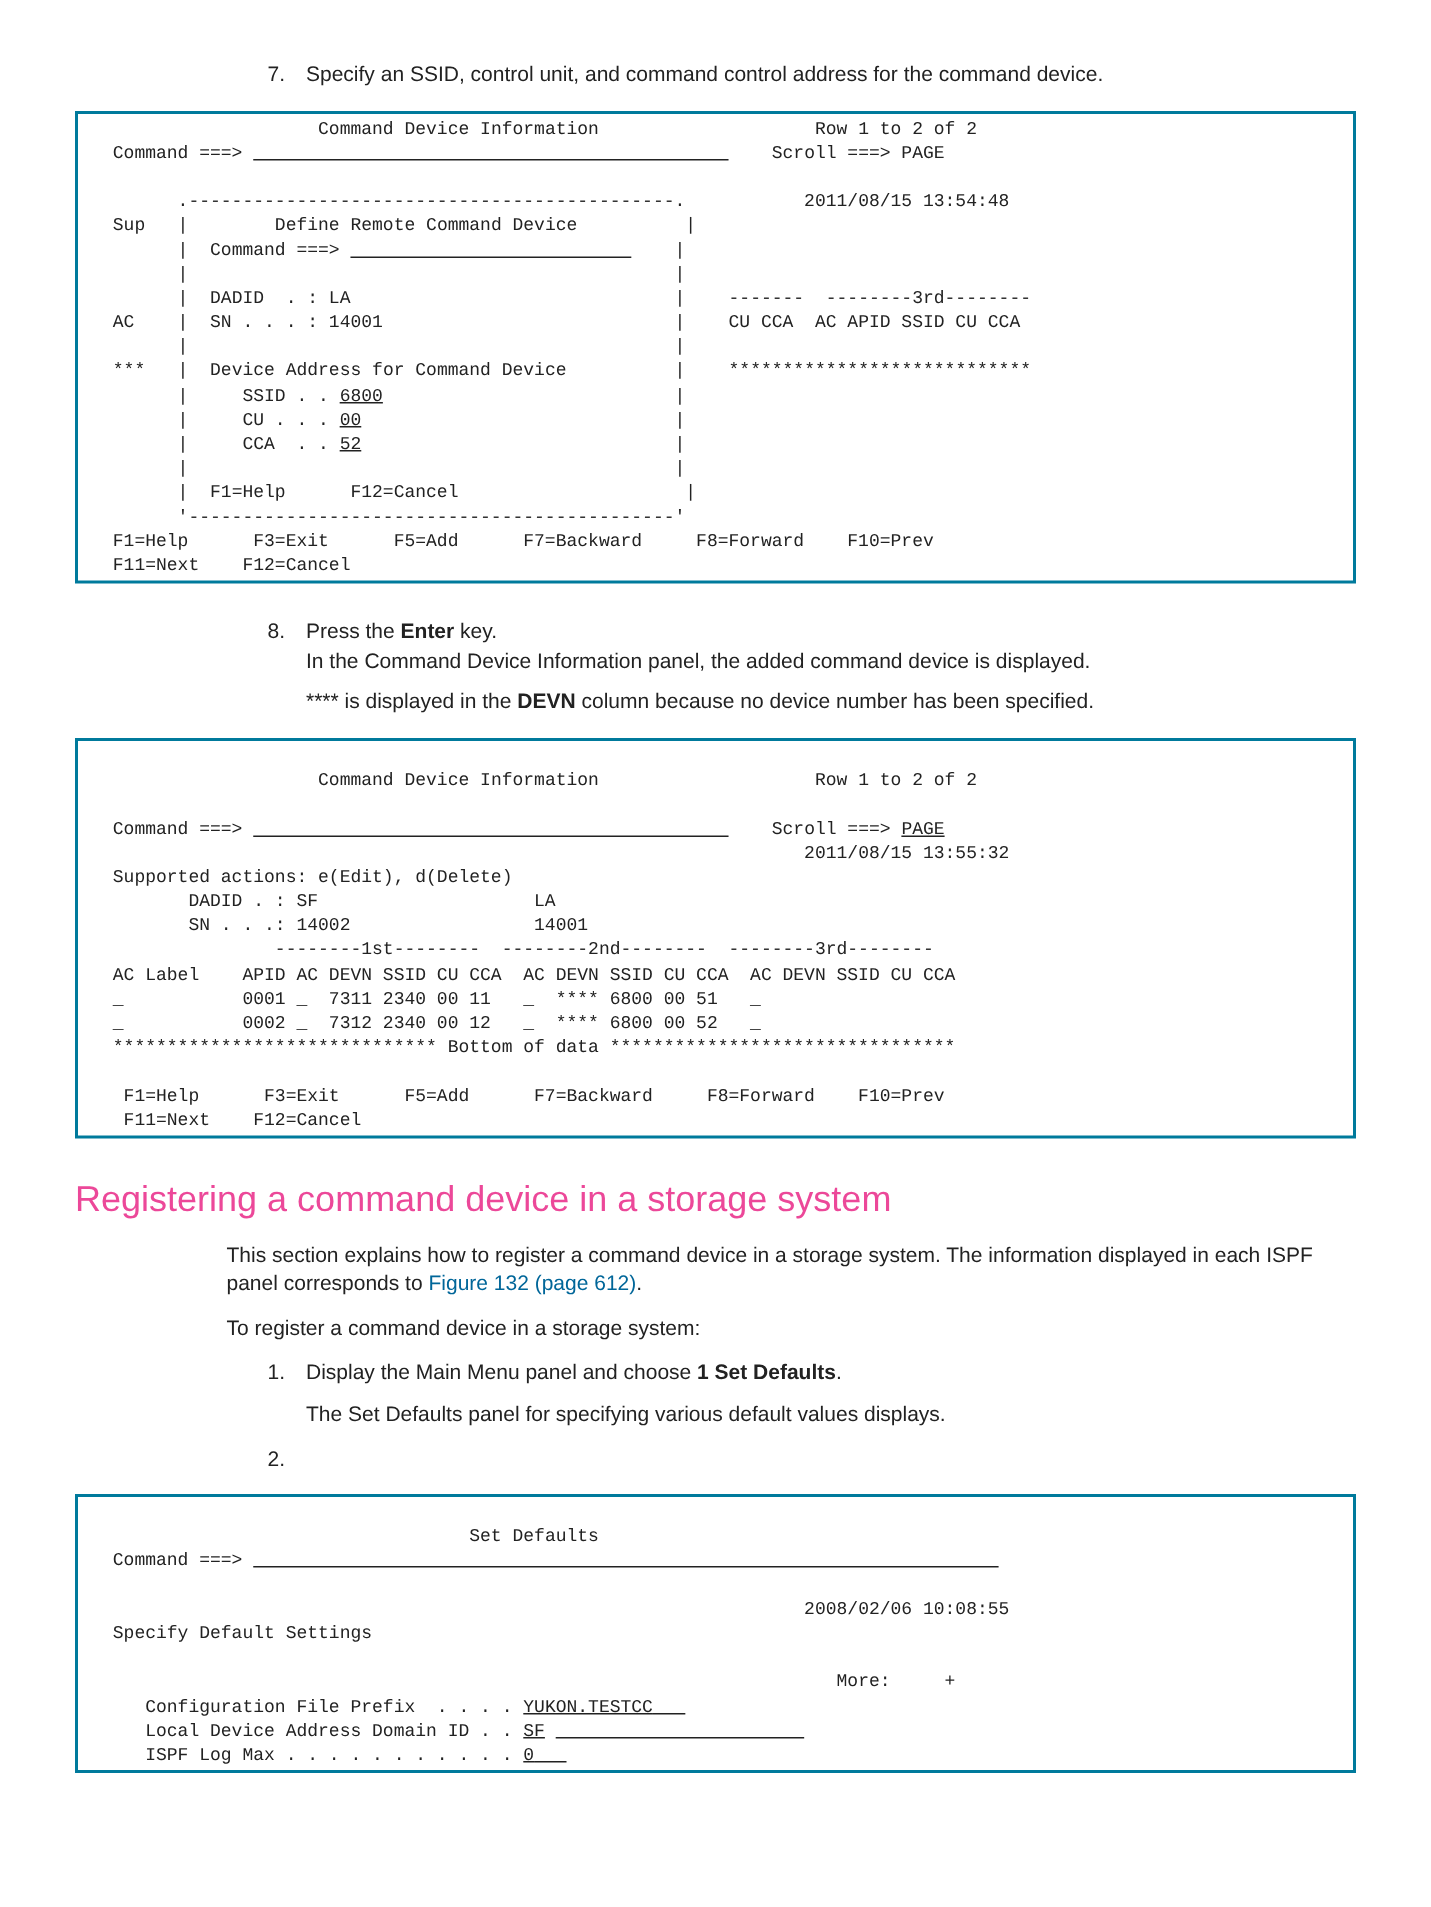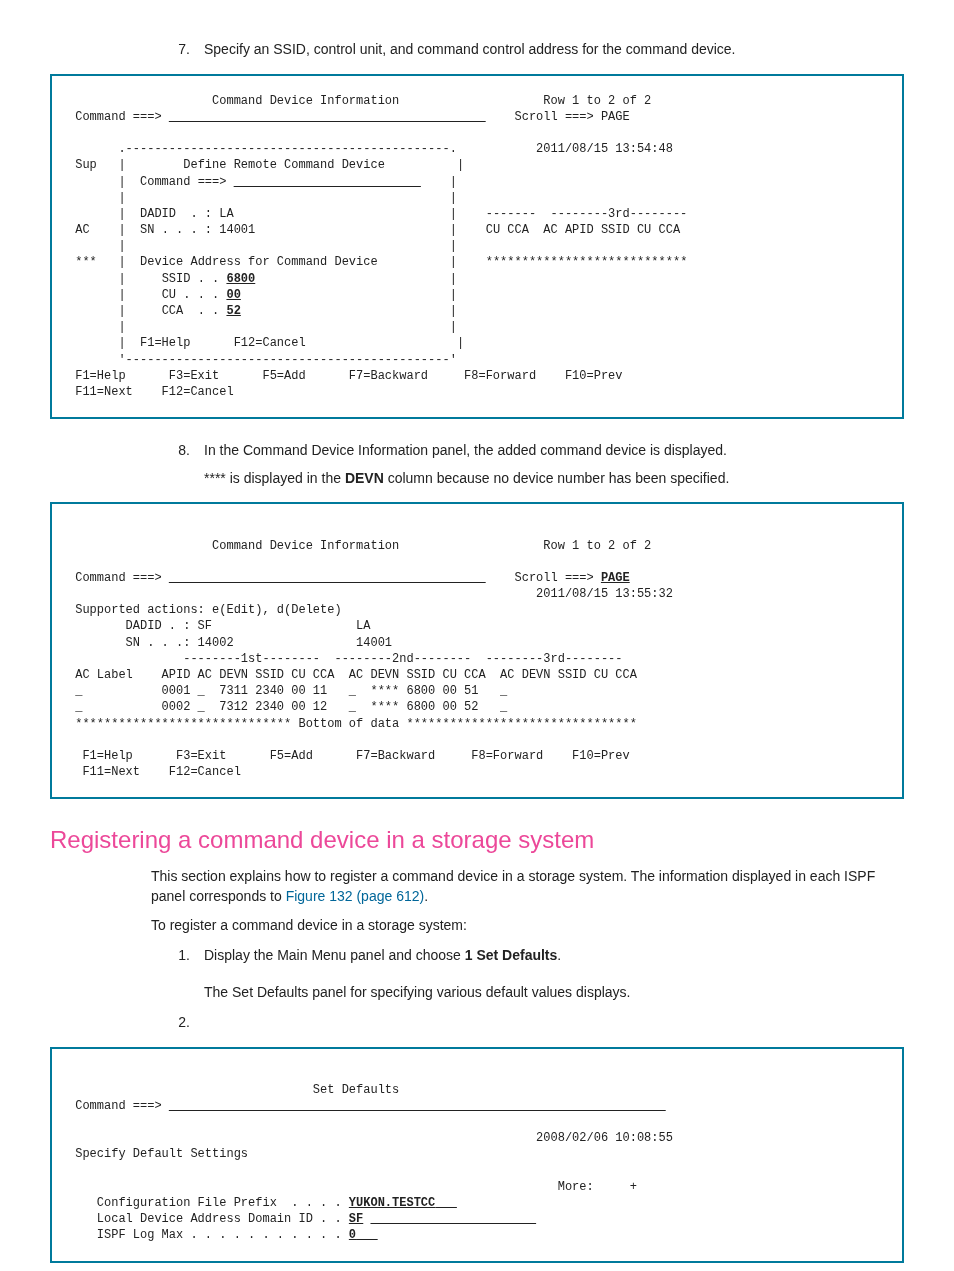--- a/index.html
+++ b/index.html
@@ -20,29 +20,29 @@
     text-align: right;
     flex-shrink: 0;
     margin-left: 110px;
   }
   .step-body {
     margin-left: 14px;
     flex: 1;
   }
   .terminal-box {
     border: 2px solid #007a9c;
-    padding: 17px 16px;
+    padding: 2px 16px;
     margin: 14px 0 22px 0;
     font-family: "Courier New", monospace;
     font-size: 12px;
     white-space: pre;
     line-height: 1.35;
     overflow: hidden;
   }
-  .terminal-box .u { text-decoration: underline; font-weight: bold; }
+  .terminal-box .u { text-decoration: underline; }
   h2.section {
     color: #ec4899;
     font-weight: normal;
     font-size: 24px;
     margin: 24px 0 10px 0;
   }
   .body-para {
     margin-left: 101px;
     margin-bottom: 10px;
   }
@@ -73,20 +73,21 @@
        |     <span>CCA  . .</span> <span class="u">52</span>                             |
        |                                             |
        |  <span>F1=Help      F12=Cancel</span>                     |
        '---------------------------------------------'
 <span> F1=Help      F3=Exit      F5=Add      F7=Backward     F8=Forward    F10=Prev</span>
 <span> F11=Next    F12=Cancel</span></div>
 
 <div class="step-row">
   <div class="step-num">8.</div>
   <div class="step-body">
+    <div><span>Press the </span><span class="b">Enter</span><span> key.</span></div>
     <div style="margin-top:0">In the Command Device Information panel, the added command device is displayed.</div>
     <div style="margin-top:8px"><span>**** is displayed in the </span><span class="b">DEVN</span><span> column because no device number has been specified.</span></div>
   </div>
 </div>
 
 <div class="terminal-box">
                     <span>Command Device Information</span>                    <span>Row 1 to 2 of 2</span>
 
  <span>Command ===&gt;</span> <span class="u">                                            </span>    <span>Scroll ===&gt; </span><span class="u">PAGE</span>
                                                                  <span>2011/08/15 13:55:32</span>
@@ -106,21 +107,21 @@
 
 <div class="body-para">
   <span>This section explains how to register a command device in a storage system. The information displayed in each ISPF panel corresponds to </span><span class="link">Figure 132 (page 612)</span><span>.</span>
 </div>
 <div class="body-para">To register a command device in a storage system:</div>
 
 <div class="step-row">
   <div class="step-num">1.</div>
   <div class="step-body">
     <div><span>Display the Main Menu panel and choose </span><span class="b">1 Set Defaults</span><span>.</span></div>
-    <div style="margin-top:18px">The Set Defaults panel for specifying various default values displays.</div>
+    <div style="margin-top:8px">The Set Defaults panel for specifying various default values displays.</div>
   </div>
 </div>
 
 <div class="step-row">
   <div class="step-num">2.</div>
 </div>
 
 <div class="terminal-box" style="margin-bottom:6px">
                                   <span>Set Defaults</span>
 <span> Command ===&gt;</span> <span class="u">                                                                     </span>

